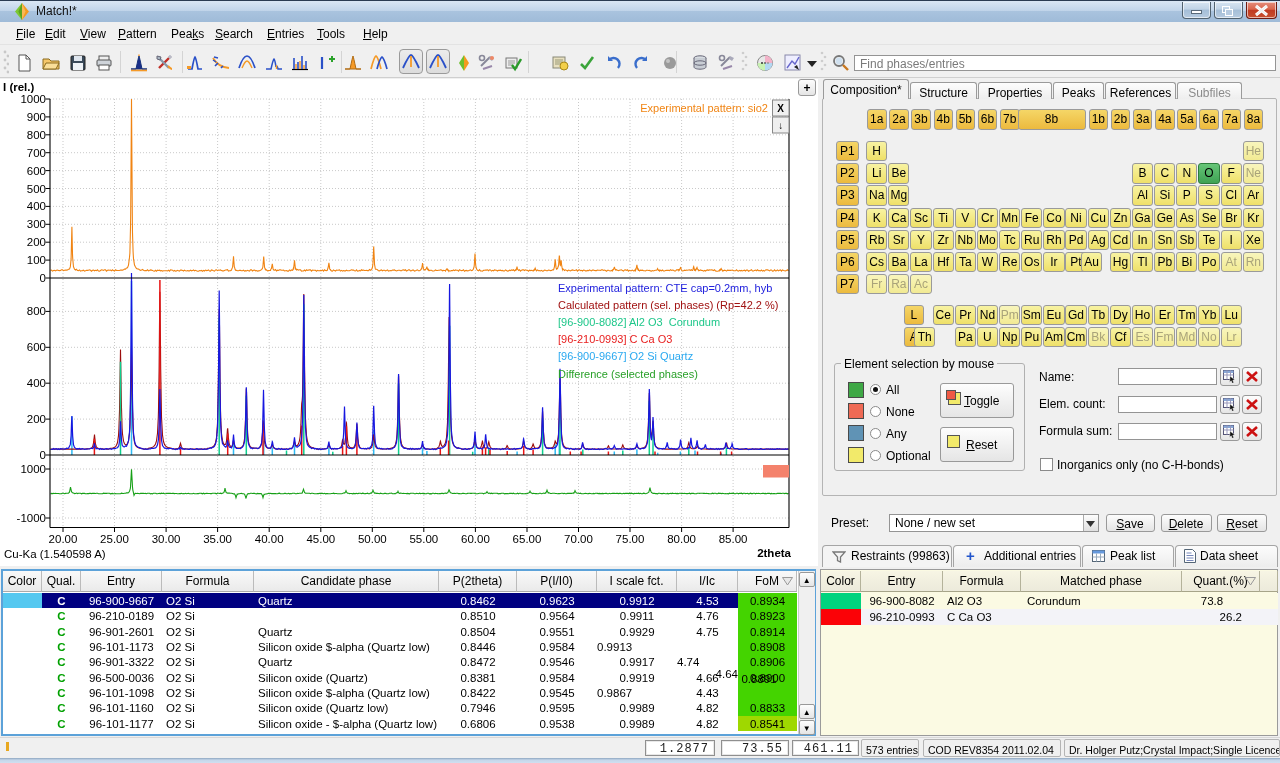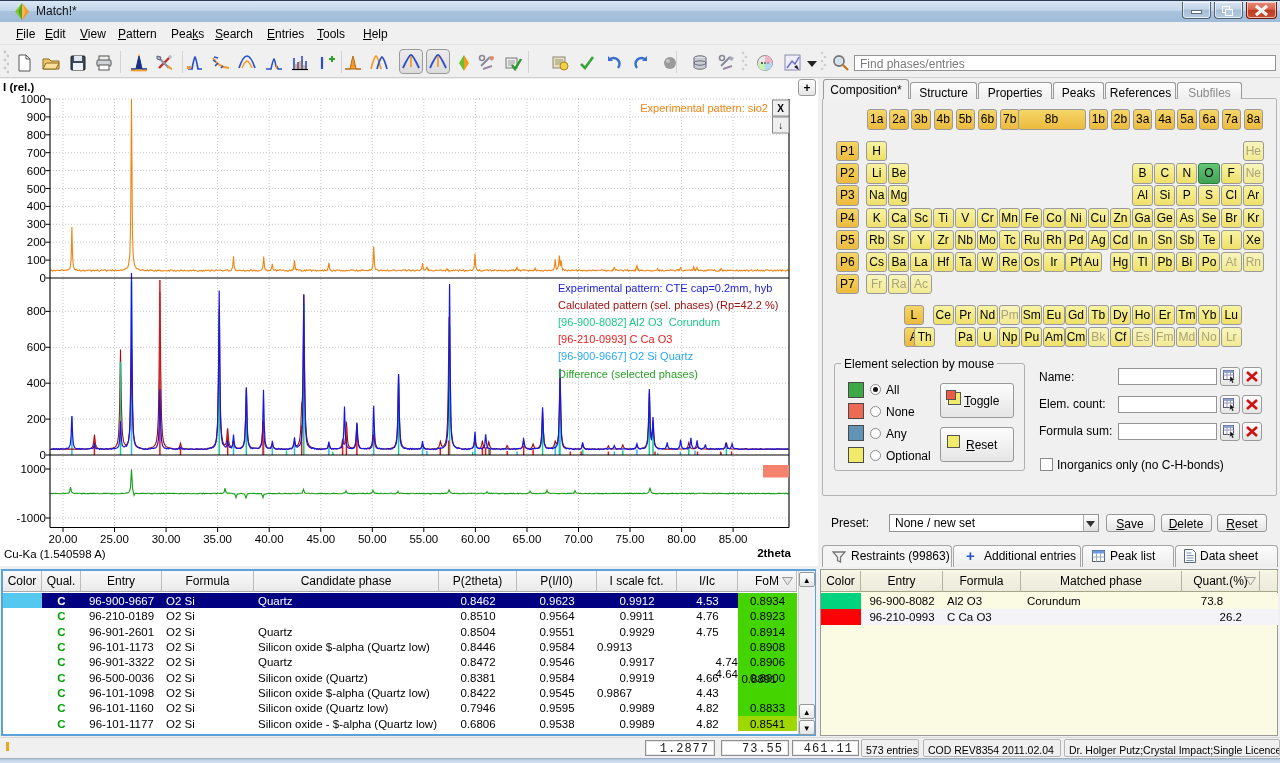--- a/index.html
+++ b/index.html
@@ -593,21 +593,21 @@
 <div class="cell" style="left:677px;top:668px;width:61px;text-align:right;color:#000">4.64</div>
 <div class="abs" style="left:738px;top:639.3499999999999px;width:59px;height:15.35px;background:#44d400"></div>
 <div class="cell" style="left:738px;top:640.8499999999999px;width:59px;text-align:center">0.8908</div>
 <div class="cell" style="left:42px;top:656.1999999999999px;width:39px;text-align:center;color:#00a000;font-weight:bold">C</div>
 <div class="cell" style="left:81px;top:656.1999999999999px;width:81px;text-align:center;color:#000">96-901-3322</div>
 <div class="cell" style="left:166px;top:656.1999999999999px;width:88px;color:#000">O2 Si</div>
 <div class="cell" style="left:258px;top:656.1999999999999px;width:181px;color:#000">Quartz</div>
 <div class="cell" style="left:439px;top:656.1999999999999px;width:78px;text-align:center;color:#000">0.8472</div>
 <div class="cell" style="left:517px;top:656.1999999999999px;width:80px;text-align:center;color:#000">0.9546</div>
 <div class="cell" style="left:597px;top:656.1999999999999px;width:80px;text-align:center;color:#000">0.9917</div>
-<div class="cell" style="left:677px;top:656.1999999999999px;width:61px;text-align:right;color:#000">4.74</div>
+<div class="cell" style="left:677px;top:656.1999999999999px;width:61px;text-align:left;color:#000">4.74</div>
 <div class="abs" style="left:738px;top:654.6999999999999px;width:59px;height:15.35px;background:#44d400"></div>
 <div class="cell" style="left:738px;top:656.1999999999999px;width:59px;text-align:center">0.8906</div>
 <div class="cell" style="left:42px;top:671.55px;width:39px;text-align:center;color:#00a000;font-weight:bold">C</div>
 <div class="cell" style="left:81px;top:671.55px;width:81px;text-align:center;color:#000">96-500-0036</div>
 <div class="cell" style="left:166px;top:671.55px;width:88px;color:#000">O2 Si</div>
 <div class="cell" style="left:258px;top:671.55px;width:181px;color:#000">Silicon oxide (Quartz)</div>
 <div class="cell" style="left:439px;top:671.55px;width:78px;text-align:center;color:#000">0.8381</div>
 <div class="cell" style="left:517px;top:671.55px;width:80px;text-align:center;color:#000">0.9584</div>
 <div class="cell" style="left:597px;top:671.55px;width:80px;text-align:center;color:#000">0.9919</div>
 <div class="cell" style="left:677px;top:671.55px;width:61px;text-align:center;color:#000">4.66</div>

